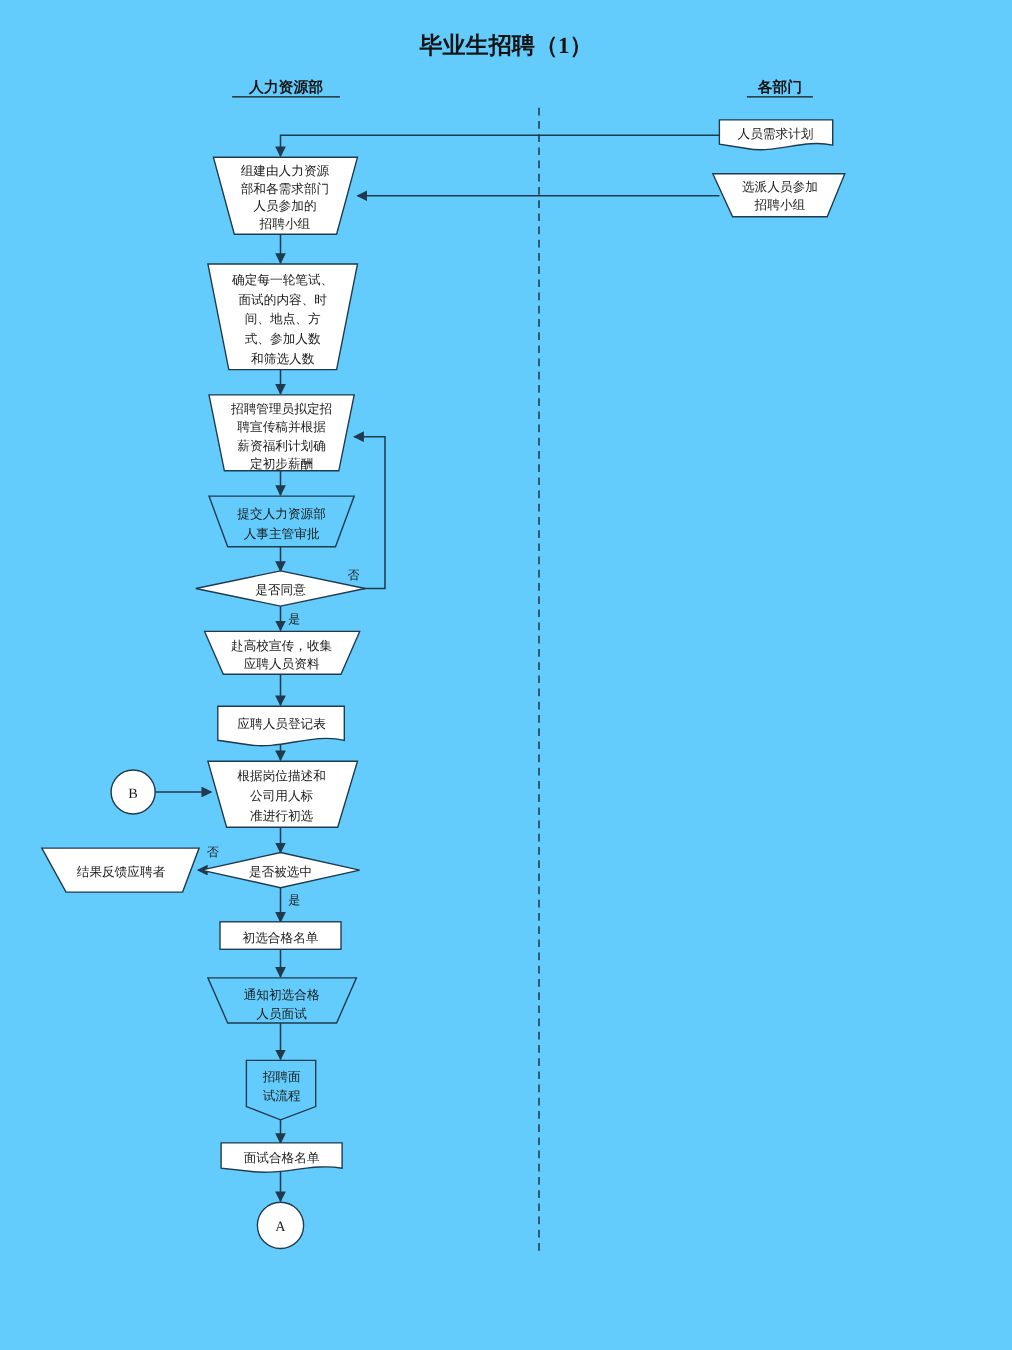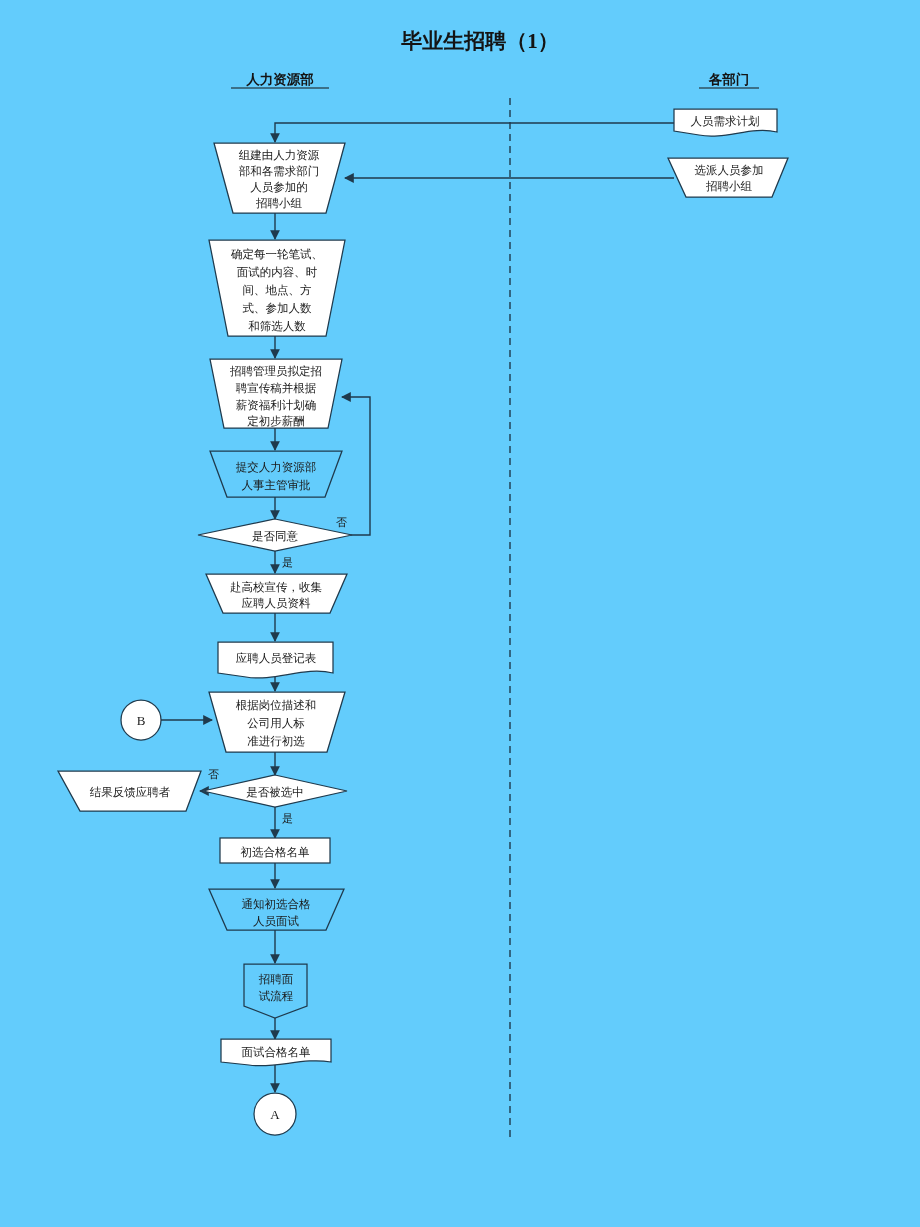--- a/index.html
+++ b/index.html
@@ -12,21 +12,20 @@
     background: #63ccfc;
     font-family: "Liberation Serif", "DejaVu Serif", serif;
     overflow: hidden;
     position: relative;
   }
   #canvas-root {
     position: absolute;
     left: 0; top: 0;
     width: 896px;
     height: 1227px;
-    margin-left: 20px;
   }
   svg.flow {
     position: absolute;
     left: 0; top: 0;
     width: 920px;
     height: 1227px;
   }
   .title-text {
     font-family: "Liberation Serif", "DejaVu Serif", serif;
     font-size: 21px;

